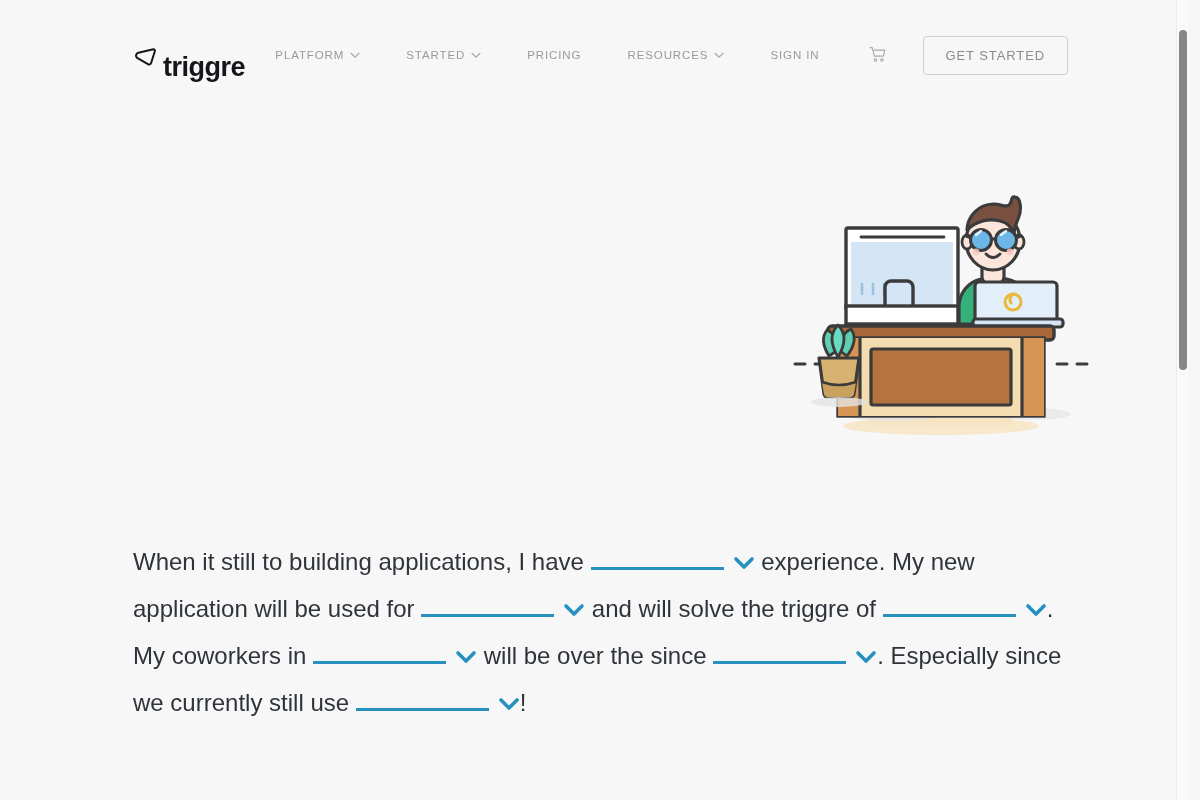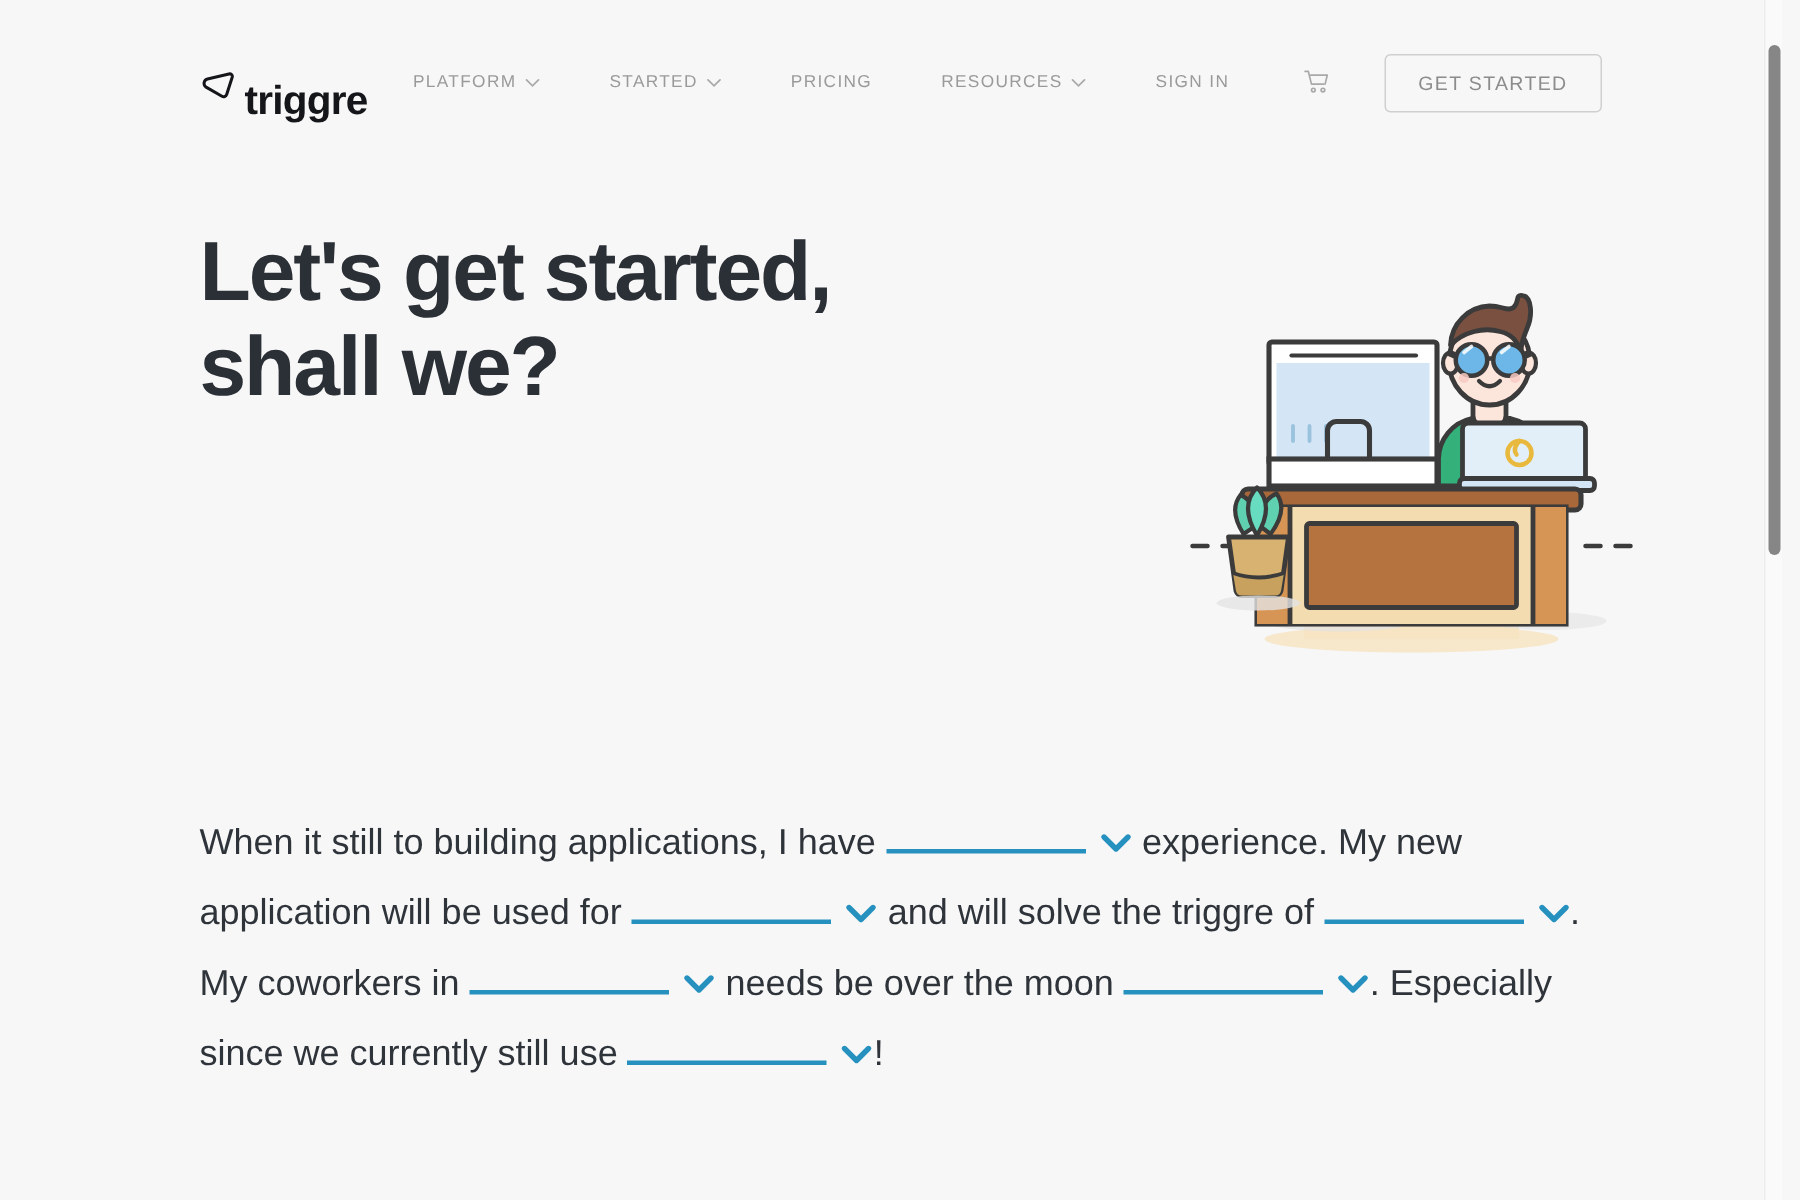--- a/index.html
+++ b/index.html
@@ -230,22 +230,20 @@
           <circle cx="14.4" cy="15.6" r="1.35" fill="none" stroke="#a9a9a9" stroke-width="1.25"></circle>
         </svg>
       </div>
 
       <button class="cta-btn">GET STARTED</button>
 
     </nav>
   </div>
 
   <div class="hero">
-    <h1 class="hero-title">Let's get started,
-shall we?</h1>
 
     <div class="hero-illustration">
       <svg viewBox="0 0 320 265" xmlns="http://www.w3.org/2000/svg">
 
         <path d="M88 240 A72 72 0 0 1 232 240 Z" fill="#f7e4c3"></path>
         <ellipse cx="160" cy="240" rx="98" ry="9" fill="#f7e4c3" opacity="0.85"></ellipse>
 
         <g stroke="#3b3b3b" stroke-width="3" stroke-linecap="round">
           <line x1="14" y1="178" x2="24" y2="178"></line>
           <line x1="34" y1="178" x2="44" y2="178"></line>
@@ -339,21 +337,21 @@
         </span><span class="txt"> and will solve the triggre of </span><span class="blank">
           <span class="blank-line"></span>
           <svg class="blank-caret" width="22" height="16" viewBox="0 0 22 16">
             <path d="M3 4 L11 12 L19 4" fill="none" stroke="#2691bf" stroke-width="3.6" stroke-linecap="round" stroke-linejoin="round"></path>
           </svg>
         </span><span class="txt">. My coworkers in </span><span class="blank">
           <span class="blank-line"></span>
           <svg class="blank-caret" width="22" height="16" viewBox="0 0 22 16">
             <path d="M3 4 L11 12 L19 4" fill="none" stroke="#2691bf" stroke-width="3.6" stroke-linecap="round" stroke-linejoin="round"></path>
           </svg>
-        </span><span class="txt"> needs be over the moon </span><span class="blank">
+        </span><span class="txt"> will be over the since </span><span class="blank">
           <span class="blank-line"></span>
           <svg class="blank-caret" width="22" height="16" viewBox="0 0 22 16">
             <path d="M3 4 L11 12 L19 4" fill="none" stroke="#2691bf" stroke-width="3.6" stroke-linecap="round" stroke-linejoin="round"></path>
           </svg>
         </span><span class="txt">. Especially since we currently still use </span><span class="blank">
           <span class="blank-line"></span>
           <svg class="blank-caret" width="22" height="16" viewBox="0 0 22 16">
             <path d="M3 4 L11 12 L19 4" fill="none" stroke="#2691bf" stroke-width="3.6" stroke-linecap="round" stroke-linejoin="round"></path>
           </svg>
         </span><span class="txt">!</span>

